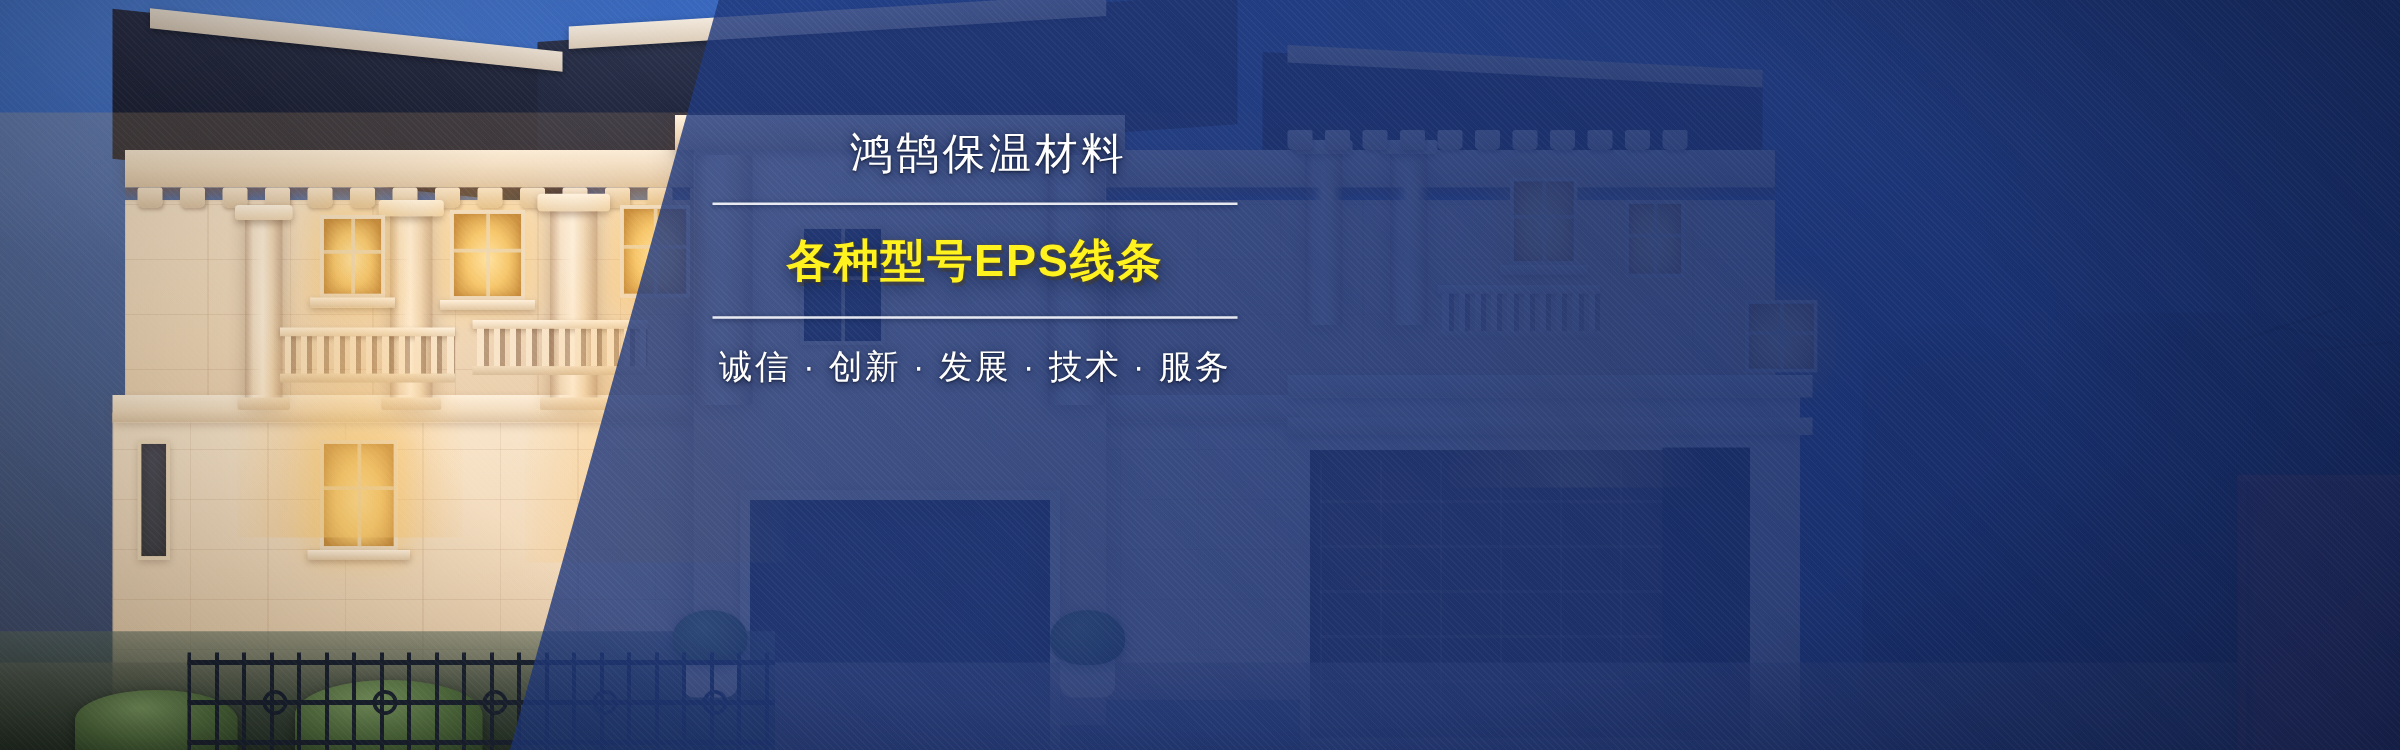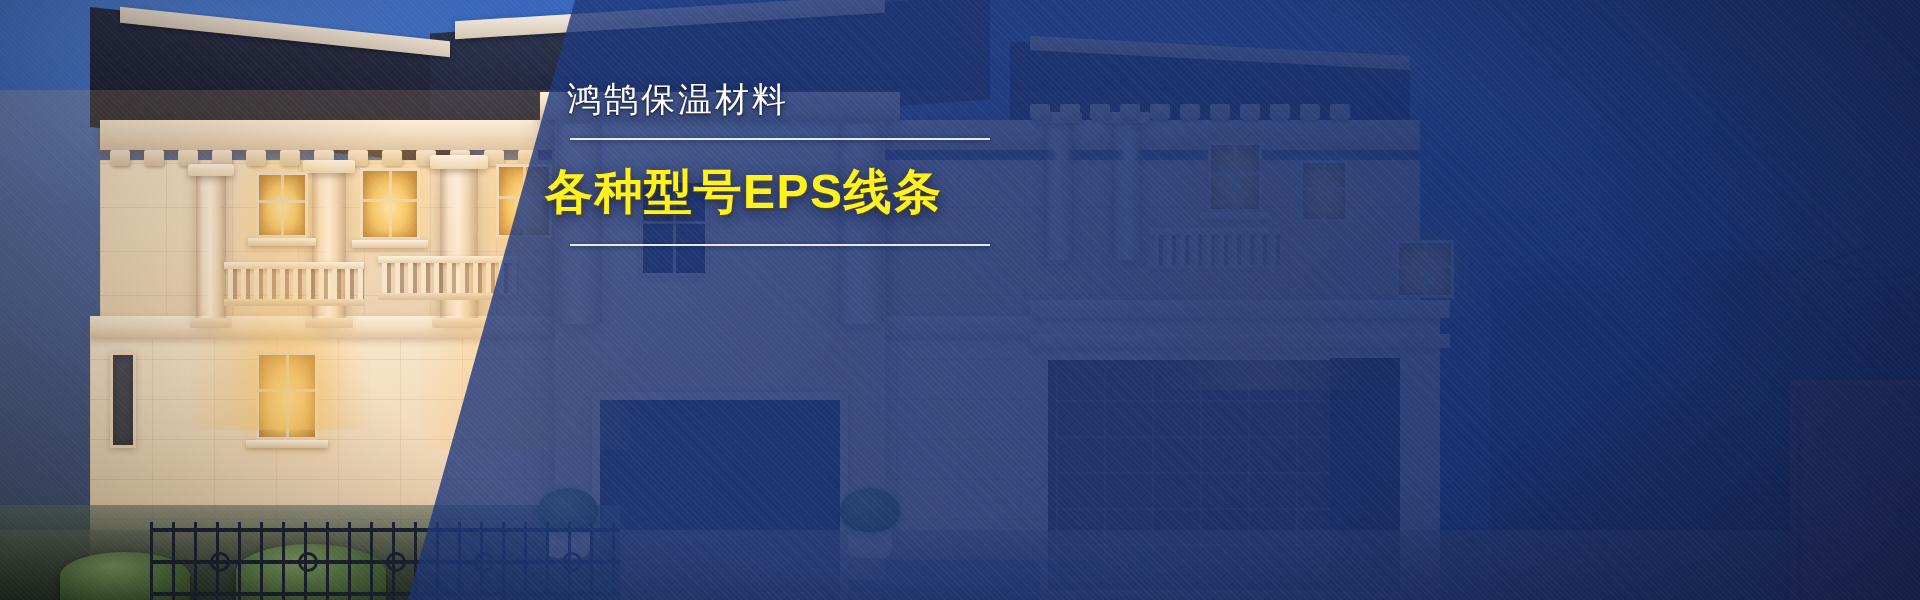--- a/index.html
+++ b/index.html
@@ -340,22 +340,22 @@
       rgba(255,255,255,.035) 0px, rgba(255,255,255,.035) 1px,
       rgba(0,0,0,0) 1px, rgba(0,0,0,0) 4px);
   }
   .vignette {
     position:absolute; inset:0; pointer-events:none;
     background:radial-gradient(ellipse 1150px 560px at 50% 45%, rgba(0,0,0,0) 55%, rgba(0,0,0,.30) 100%);
   }
 
   
   .text-block {
-    position:absolute; left:545px; top:79px; width:470px;
-    text-align:left;
+    position:absolute; left:545px; top:103px; width:470px;
+    text-align:center;
     z-index:40;
   }
   .brand-line {
     font-size:34px;
     line-height:1.2;
     color:#ffffff;
     letter-spacing:3px;
     font-weight:400;
     text-shadow:0 2px 8px rgba(10,22,56,.85), 0 1px 2px rgba(0,0,0,.6);
     padding-left:22px;
@@ -364,21 +364,21 @@
     height:2px;
     background:rgba(255,255,255,.88);
     margin:18px auto 0 auto;
     width:420px;
     box-shadow:0 1px 4px rgba(10,22,56,.6);
   }
   .rule.bottom { margin-top:22px; width:420px; }
 
   .headline {
     margin-top:22px;
-    font-size:48px;
+    font-size:36px;
     line-height:1.26;
     font-weight:bold;
     color:#fff21e;
     letter-spacing:1.5px;
     text-shadow:
       0 0 2px rgba(120,90,0,.55),
       2px 3px 0 rgba(80,60,0,.30),
       0 4px 14px rgba(10,22,56,.75);
     white-space:nowrap;
   }
@@ -592,15 +592,16 @@
   <div class="hatch"></div>
   <div class="vignette"></div>
 
   <div class="text-block">
     <div class="brand-line">鸿鹄保温材料</div>
     <div class="rule"></div>
     <div class="headline">
       <span>各种型号EPS线条</span>
     </div>
     <div class="rule bottom"></div>
+    <div class="tagline">诚信 · 创新 · 发展 · 技术 · 服务</div>
   </div>
 
 </div>
 
 </body></html>

